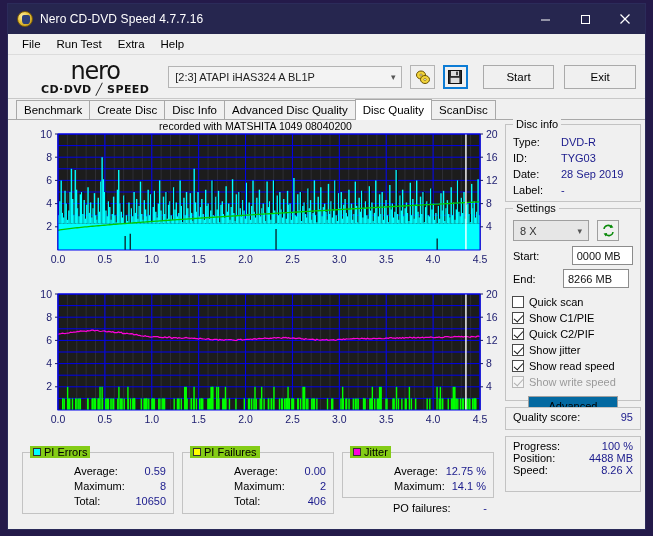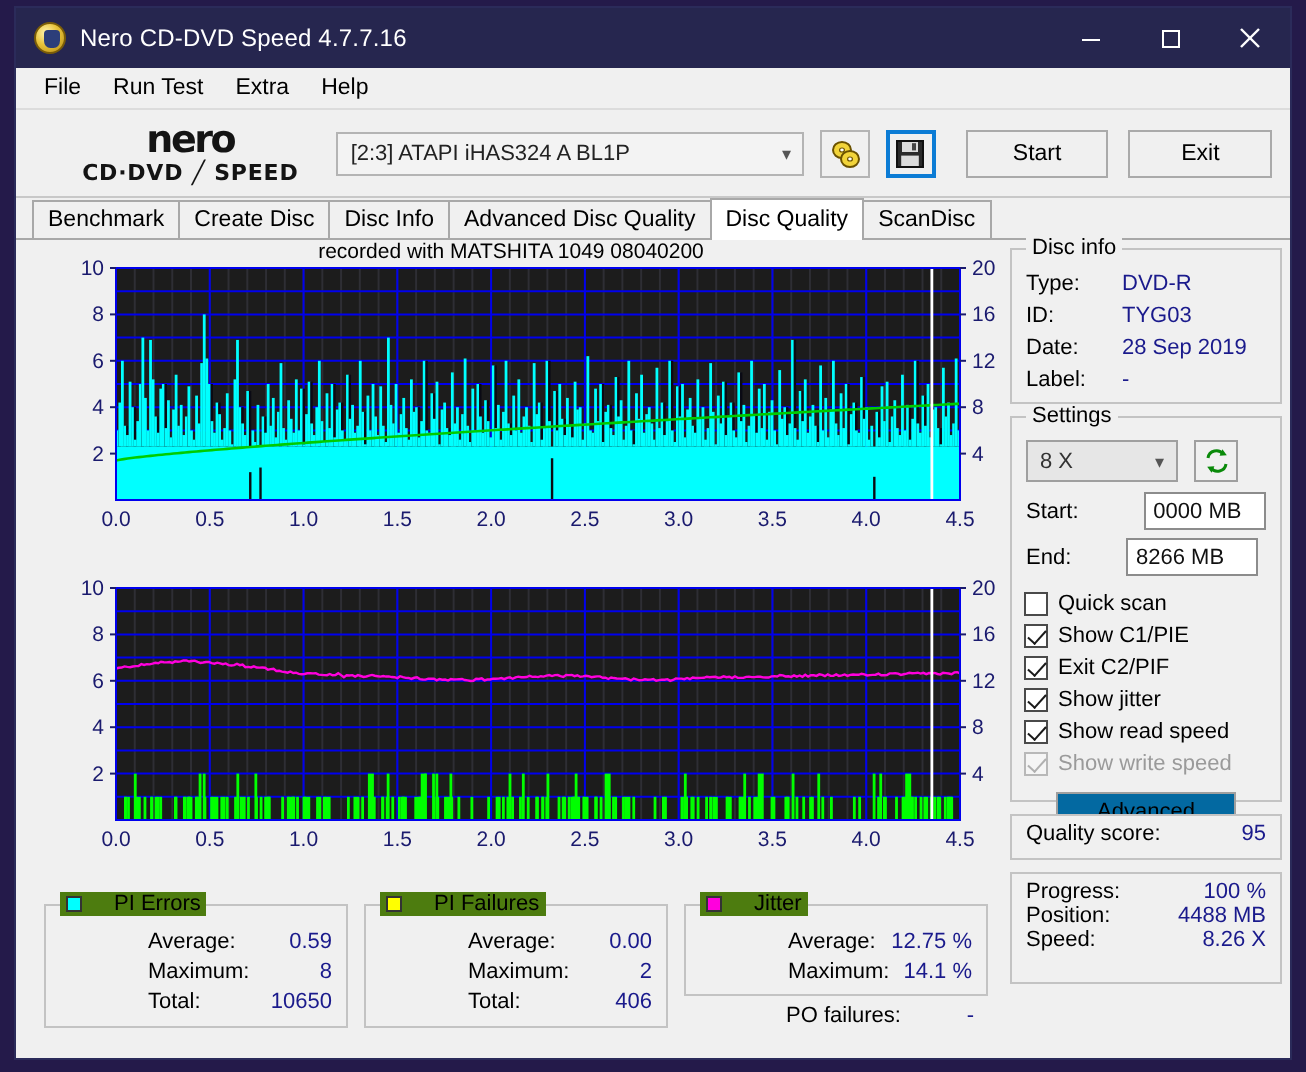--- a/index.html
+++ b/index.html
@@ -78,21 +78,21 @@
     border-bottom: 1px solid #c8c8c8;
     padding: 0 9px;
   }
   .nerologo {
     width: 130px; margin-left: 17px; margin-right: 12px;
     display: flex; flex-direction: column; align-items: center;
     line-height: 1;
   }
   .nerologo .n1 {
     font-family: "DejaVu Sans", sans-serif;
-    font-weight: bold; font-size: 19px; color: #141414;
+    font-weight: normal; font-size: 24px; color: #141414;
     letter-spacing: -1.2px;
   }
   .nerologo .n2 {
     font-family: "DejaVu Sans", sans-serif;
     font-weight: bold; font-size: 11px; color: #141414;
     letter-spacing: 0.4px; margin-top: 1px;
   }
   .drive-select {
     width: 248px; height: 22px;
     background: #f3f3f3;
@@ -167,24 +167,24 @@
   }
   svg.chart { display: block; }
   
   .gbox {
     border: 1px solid #c3c3c3;
     background: #f0f0f0;
     position: absolute;
   }
   .gbox > .legend {
     position: absolute; top: -7px; left: 7px;
-    background: #4d7c0f;
+    background: #84cc16;
     padding: 0 3px;
     font-size: 11px; color: #000;
-    display: flex; align-items: center; gap: 16px;
+    display: flex; align-items: center; gap: 3px;
   }
   .swatch {
     width: 8px; height: 8px; border: 1px solid #333; display:inline-block;
   }
   .row { display: flex; justify-content: space-between; font-size: 11px; padding: 0 7px; }
   .row .k { color: #000; margin-left: 44px; }
   .row .v { color: #1a1a8c; }
   .rowline { height: 15px; display:flex; align-items:center; }
 
   
@@ -1285,21 +1285,21 @@
             <div class="cbrow">
               <span class="cb"></span>
               <span>Quick scan</span>
             </div>
             <div class="cbrow">
               <span class="cb on"></span>
               <span>Show C1/PIE</span>
             </div>
             <div class="cbrow">
               <span class="cb on"></span>
-              <span>Exit C2/PIF</span>
+              <span>Quick C2/PIF</span>
             </div>
             <div class="cbrow">
               <span class="cb on"></span>
               <span>Show jitter</span>
             </div>
             <div class="cbrow">
               <span class="cb on"></span>
               <span>Show read speed</span>
             </div>
             <div class="cbrow dis">

